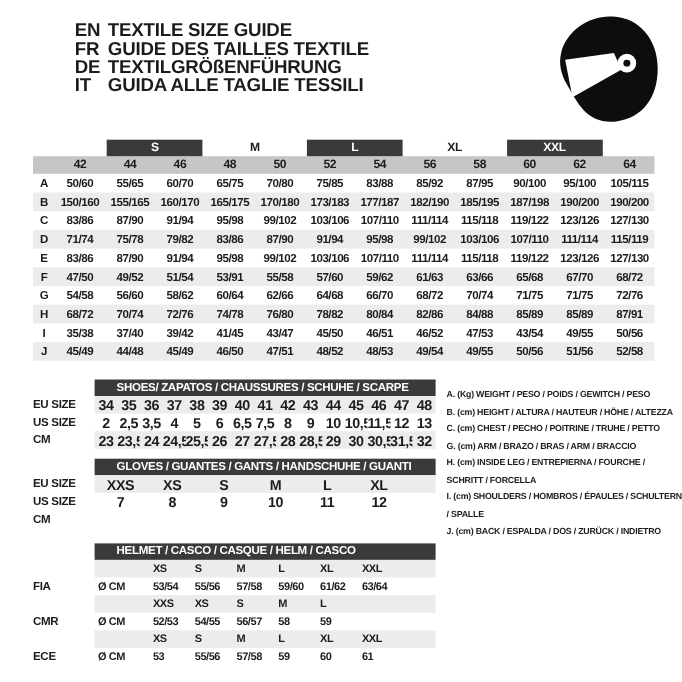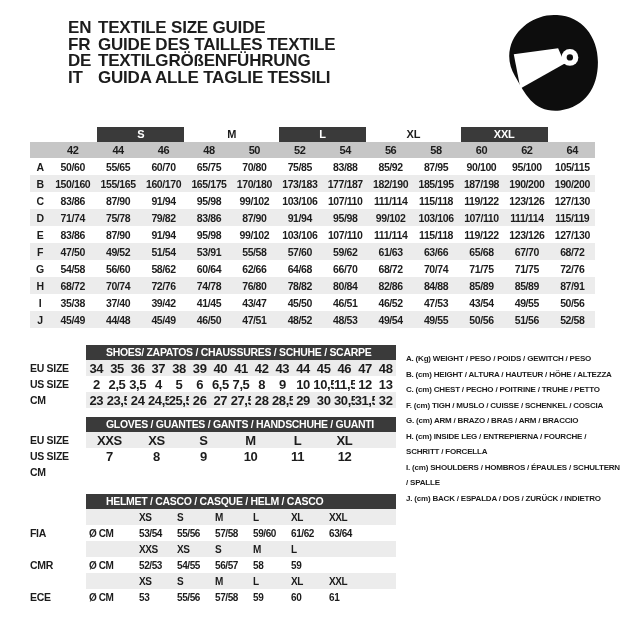--- a/index.html
+++ b/index.html
@@ -430,20 +430,19 @@
           </div>
       </div>
     </div>
 
   </div>
 
   <div class="legend">
       <div class="legend-line">A. (Kg) WEIGHT / PESO / POIDS / GEWITCH / PESO</div>
       <div class="legend-line">B. (cm) HEIGHT / ALTURA / HAUTEUR / HÖHE / ALTEZZA</div>
       <div class="legend-line">C. (cm) CHEST / PECHO / POITRINE / TRUHE / PETTO</div>
-      <div class="legend-line">F. (cm) TIGH / MUSLO / CUISSE / SCHENKEL / COSCIA</div>
       <div class="legend-line">G. (cm) ARM / BRAZO / BRAS / ARM / BRACCIO</div>
       <div class="legend-line">H. (cm) INSIDE LEG / ENTREPIERNA / FOURCHE / SCHRITT / FORCELLA</div>
       <div class="legend-line">I. (cm) SHOULDERS / HOMBROS / ÉPAULES / SCHULTERN / SPALLE</div>
       <div class="legend-line">J. (cm) BACK / ESPALDA / DOS / ZURÜCK / INDIETRO</div>
     </div>
 
 </div>
 
 </body></html>

